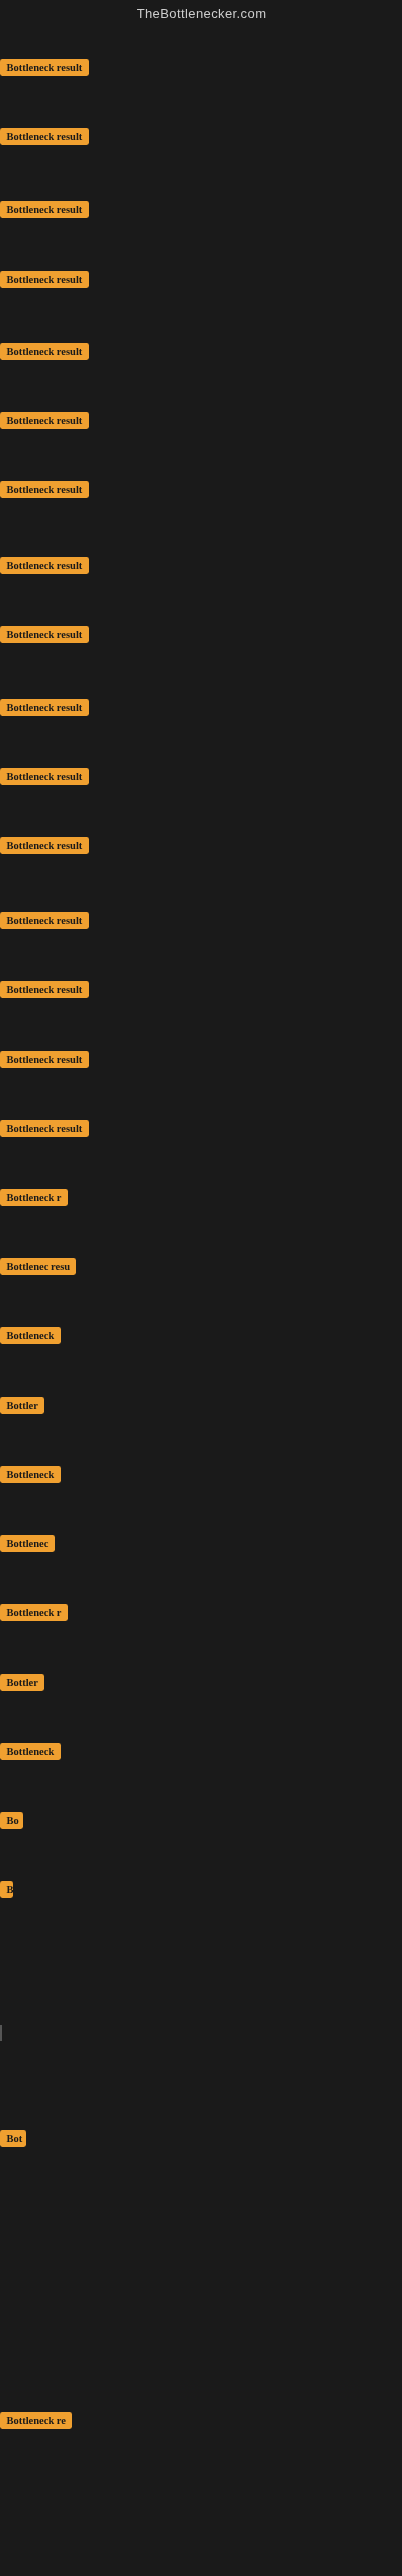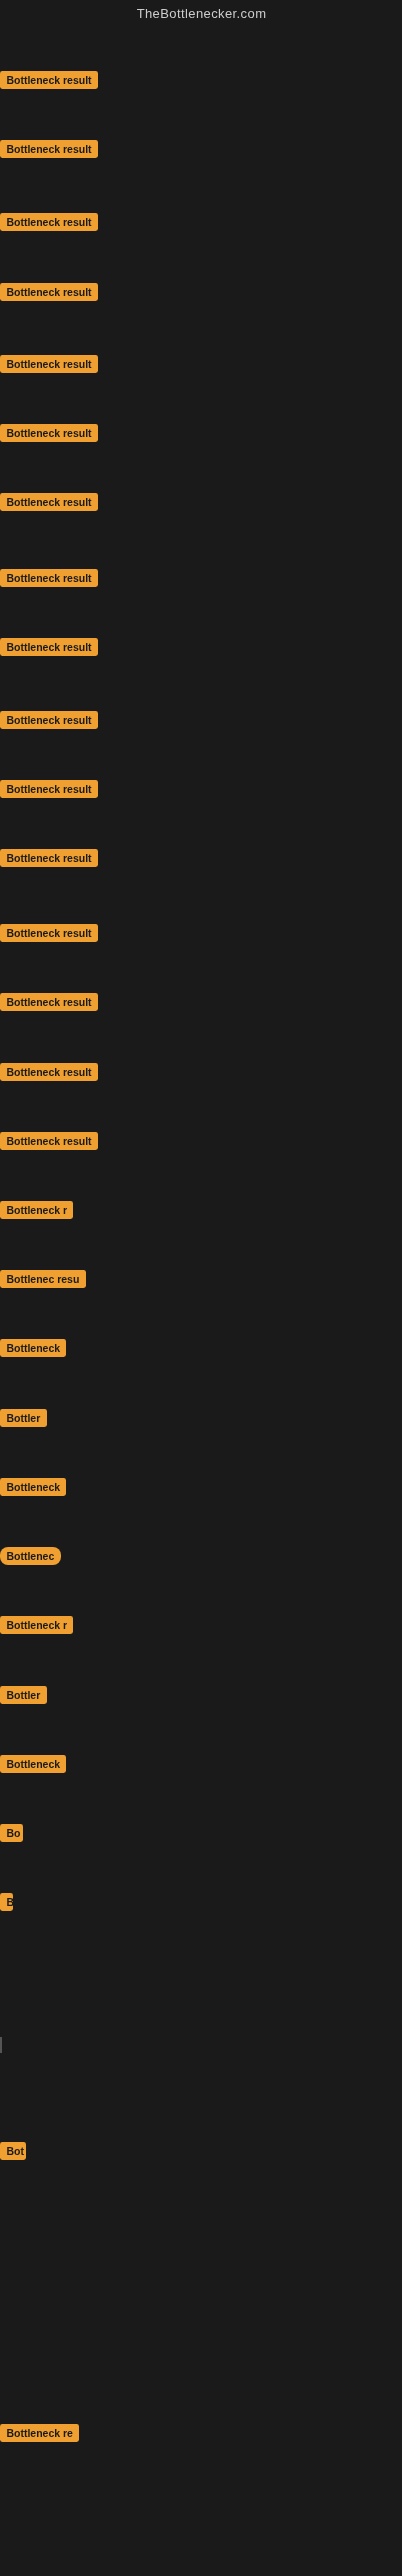--- a/index.html
+++ b/index.html
@@ -42,21 +42,21 @@
       display: block;
     }
   </style>
 </head>
 <body>
 
 <div class="site-title">
   <span>TheBottlenecker.com</span>
 </div>
 
-<div id="items-container" style="position:relative; width:403px; height:2536px; top:16px;">
+<div id="items-container" style="position:relative; width:403px; height:2536px; top:4px;font-family:Liberation Serif, serif;">
 <div class="bottleneck-item" style="top: 30px;">
       <span class="bottleneck-label" style="max-width: 157px;">Bottleneck result</span>
     </div>
     <div class="bottleneck-item" style="top: 99px;">
       <span class="bottleneck-label" style="max-width: 158px;">Bottleneck result</span>
     </div>
     <div class="bottleneck-item" style="top: 172px;">
       <span class="bottleneck-label" style="max-width: 155px;">Bottleneck result</span>
     </div>
     <div class="bottleneck-item" style="top: 242px;">
@@ -107,21 +107,21 @@
     <div class="bottleneck-item" style="top: 1298px;">
       <span class="bottleneck-label" style="max-width: 72px;">Bottleneck</span>
     </div>
     <div class="bottleneck-item" style="top: 1368px;">
       <span class="bottleneck-label" style="max-width: 56px;">Bottler</span>
     </div>
     <div class="bottleneck-item" style="top: 1437px;">
       <span class="bottleneck-label" style="max-width: 72px;">Bottleneck</span>
     </div>
     <div class="bottleneck-item" style="top: 1506px;">
-      <span class="bottleneck-label" style="max-width: 66px; border-radius: 8px;">Bottlenec</span>
+      <span class="bottleneck-label" style="max-width: 66px;">Bottlenec</span>
     </div>
     <div class="bottleneck-item" style="top: 1575px;">
       <span class="bottleneck-label" style="max-width: 85px;">Bottleneck r</span>
     </div>
     <div class="bottleneck-item" style="top: 1645px; border-radius: 6px;">
       <span class="bottleneck-label" style="max-width: 48px;">Bottler</span>
     </div>
     <div class="bottleneck-item" style="top: 1714px;">
       <span class="bottleneck-label" style="max-width: 71px;">Bottleneck</span>
     </div>

